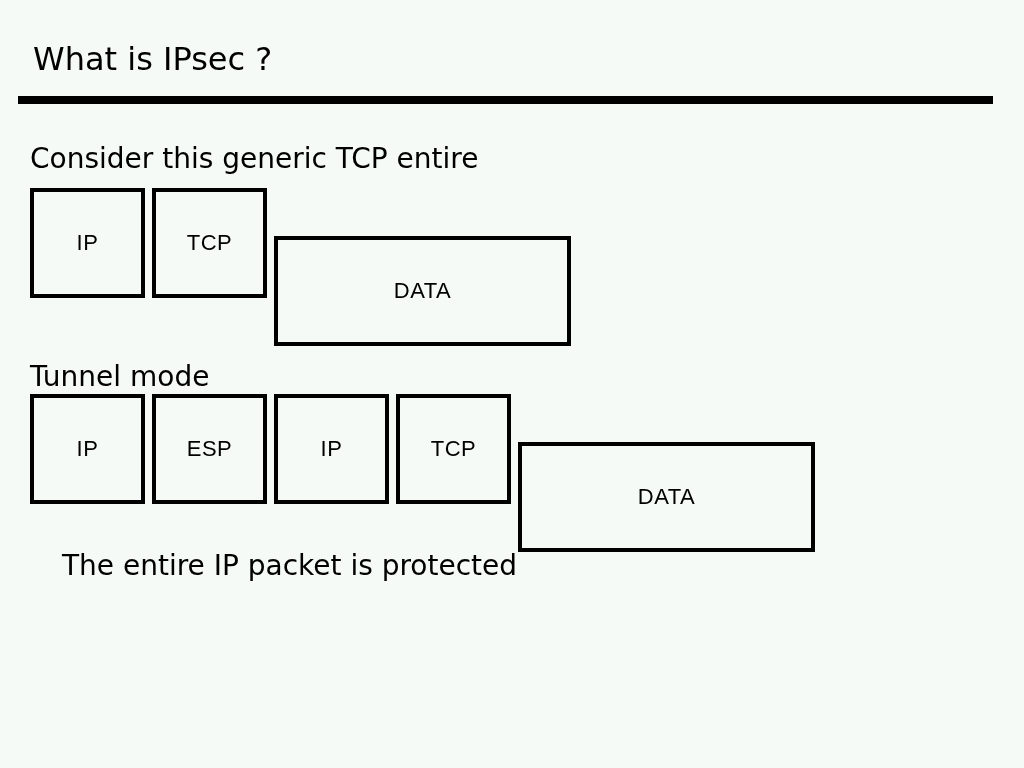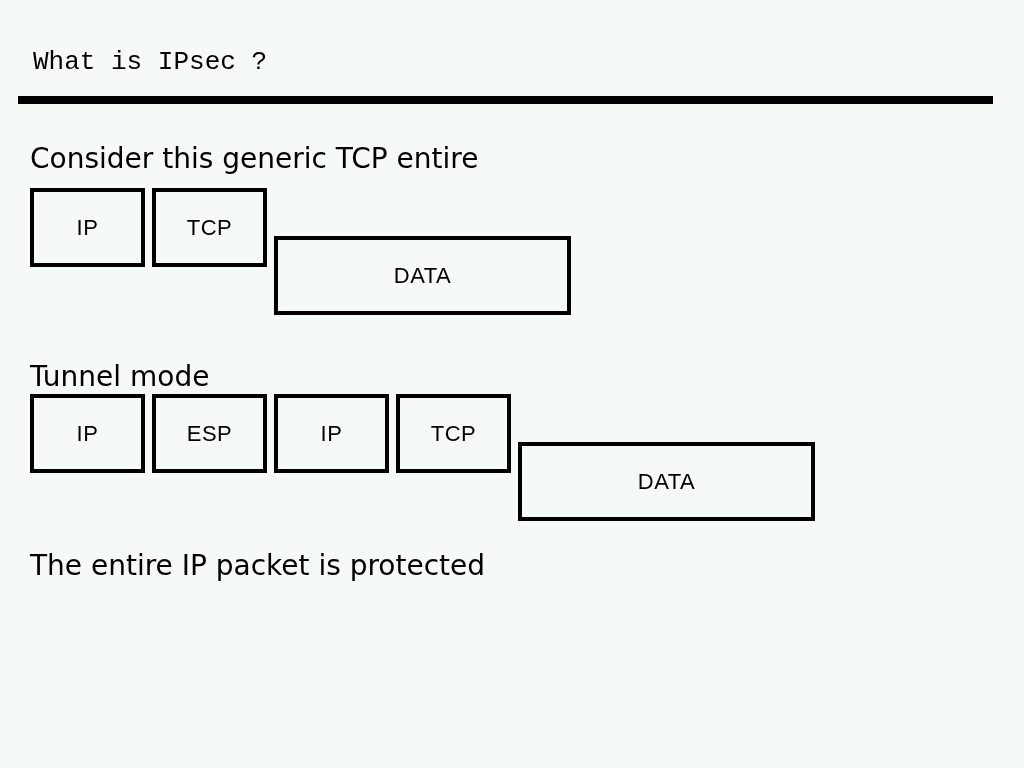--- a/index.html
+++ b/index.html
@@ -19,57 +19,56 @@
   }
   .slide {
     position: relative;
     width: 1024px;
     height: 768px;
     background: var(--bg);
   }
   .title {
     position: absolute;
     left: 33px;
-    top: 47px;
-    font-size: 26px;
+    top: 40px;
+    font-size: 32px;
     font-weight: 400;
     line-height: 1.2;
     white-space: pre;
-    font-family: Liberation Mono, monospace;
   }
   .rule {
     position: absolute;
     left: 18px;
     top: 96px;
     width: 975px;
     height: 8px;
     background: var(--fg);
   }
   .caption {
     position: absolute;
     left: 30px;
     font-size: 28px;
     font-weight: 400;
     line-height: 1.2;
     white-space: pre;
   }
   .caption-1 { top: 142px; }
   .caption-2 { top: 360px; }
-  .caption-3 { top: 549px; }
+  .caption-3 { top: 549px; margin-left: 32px; }
   .packet {
     position: absolute;
     left: 30px;
     display: flex;
     gap: 7px;
     height: 85px;
   }
   .packet-1 { top: 188px; }
   .packet-2 { top: 394px; }
   .pbox {
-    height: 79px;
+    height: 110px;
     border: 4px solid var(--fg);
     background: var(--bg);
     display: flex;
     align-items: center;
     justify-content: center;
   }
   .pbox.small { width: 115px; }
   .pbox.wide  { width: 297px; margin-top: 48px; }
   .pbox span {
     font-family: "Liberation Sans", sans-serif;

